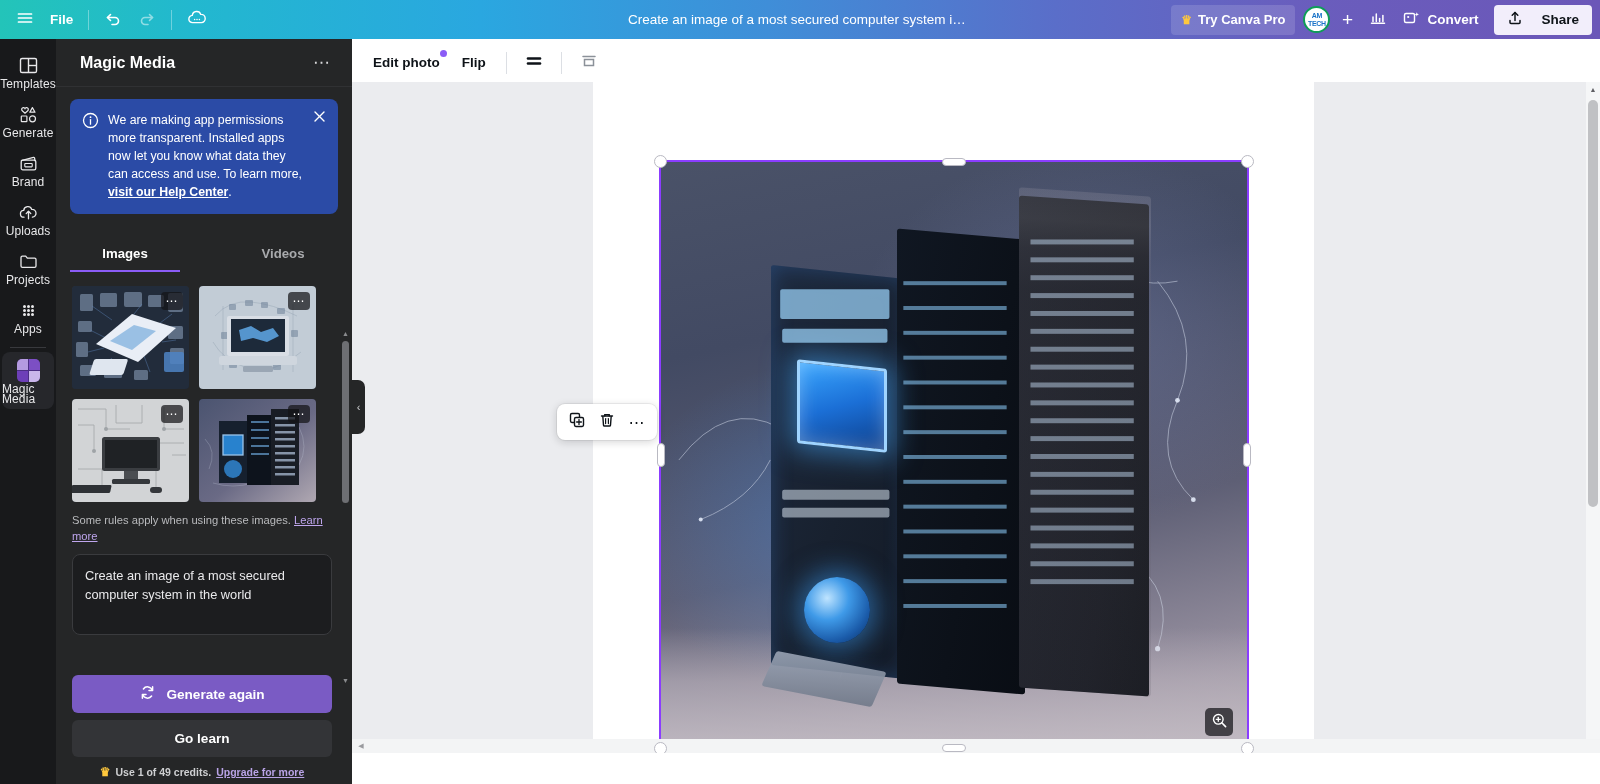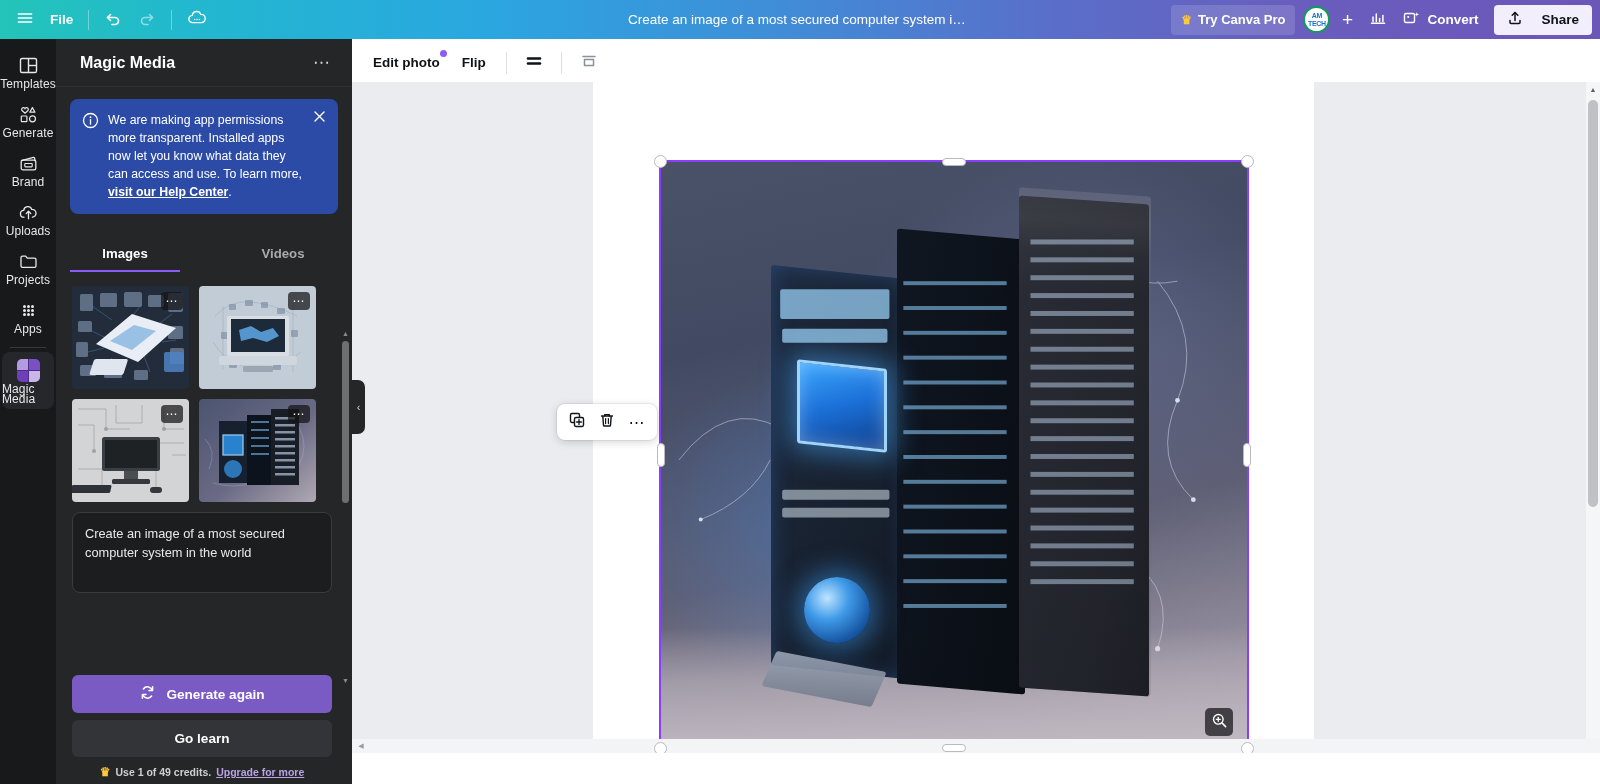--- a/index.html
+++ b/index.html
@@ -724,20 +724,21 @@
                 <rect x="52" y="46" width="18" height="2"></rect>
                 <rect x="52" y="54" width="18" height="2"></rect>
               </g>
           </svg>
           <div class="thumb-dots">
               <span>⋯</span>
             </div>
         </div>
       </div>
 
+      <div class="rules"><span>Some rules apply when using these images. </span><a>Learn more</a></div>
 
       <textarea class="prompt-box" rows="3" placeholder="Describe the image you want to create" style="">Create an image of a most secured computer system in the world</textarea>
     </div>
 
     <div class="panel-foot">
       <button class="gen-btn">
         <span>
           <svg width="17" height="17" viewBox="0 0 17 17" fill="none">
               <path d="M13.2 6.2A5 5 0 004.4 5" stroke="#fff" stroke-width="1.5" stroke-linecap="round"></path>
               <path d="M3.8 10.8a5 5 0 008.8 1.2" stroke="#fff" stroke-width="1.5" stroke-linecap="round"></path>

